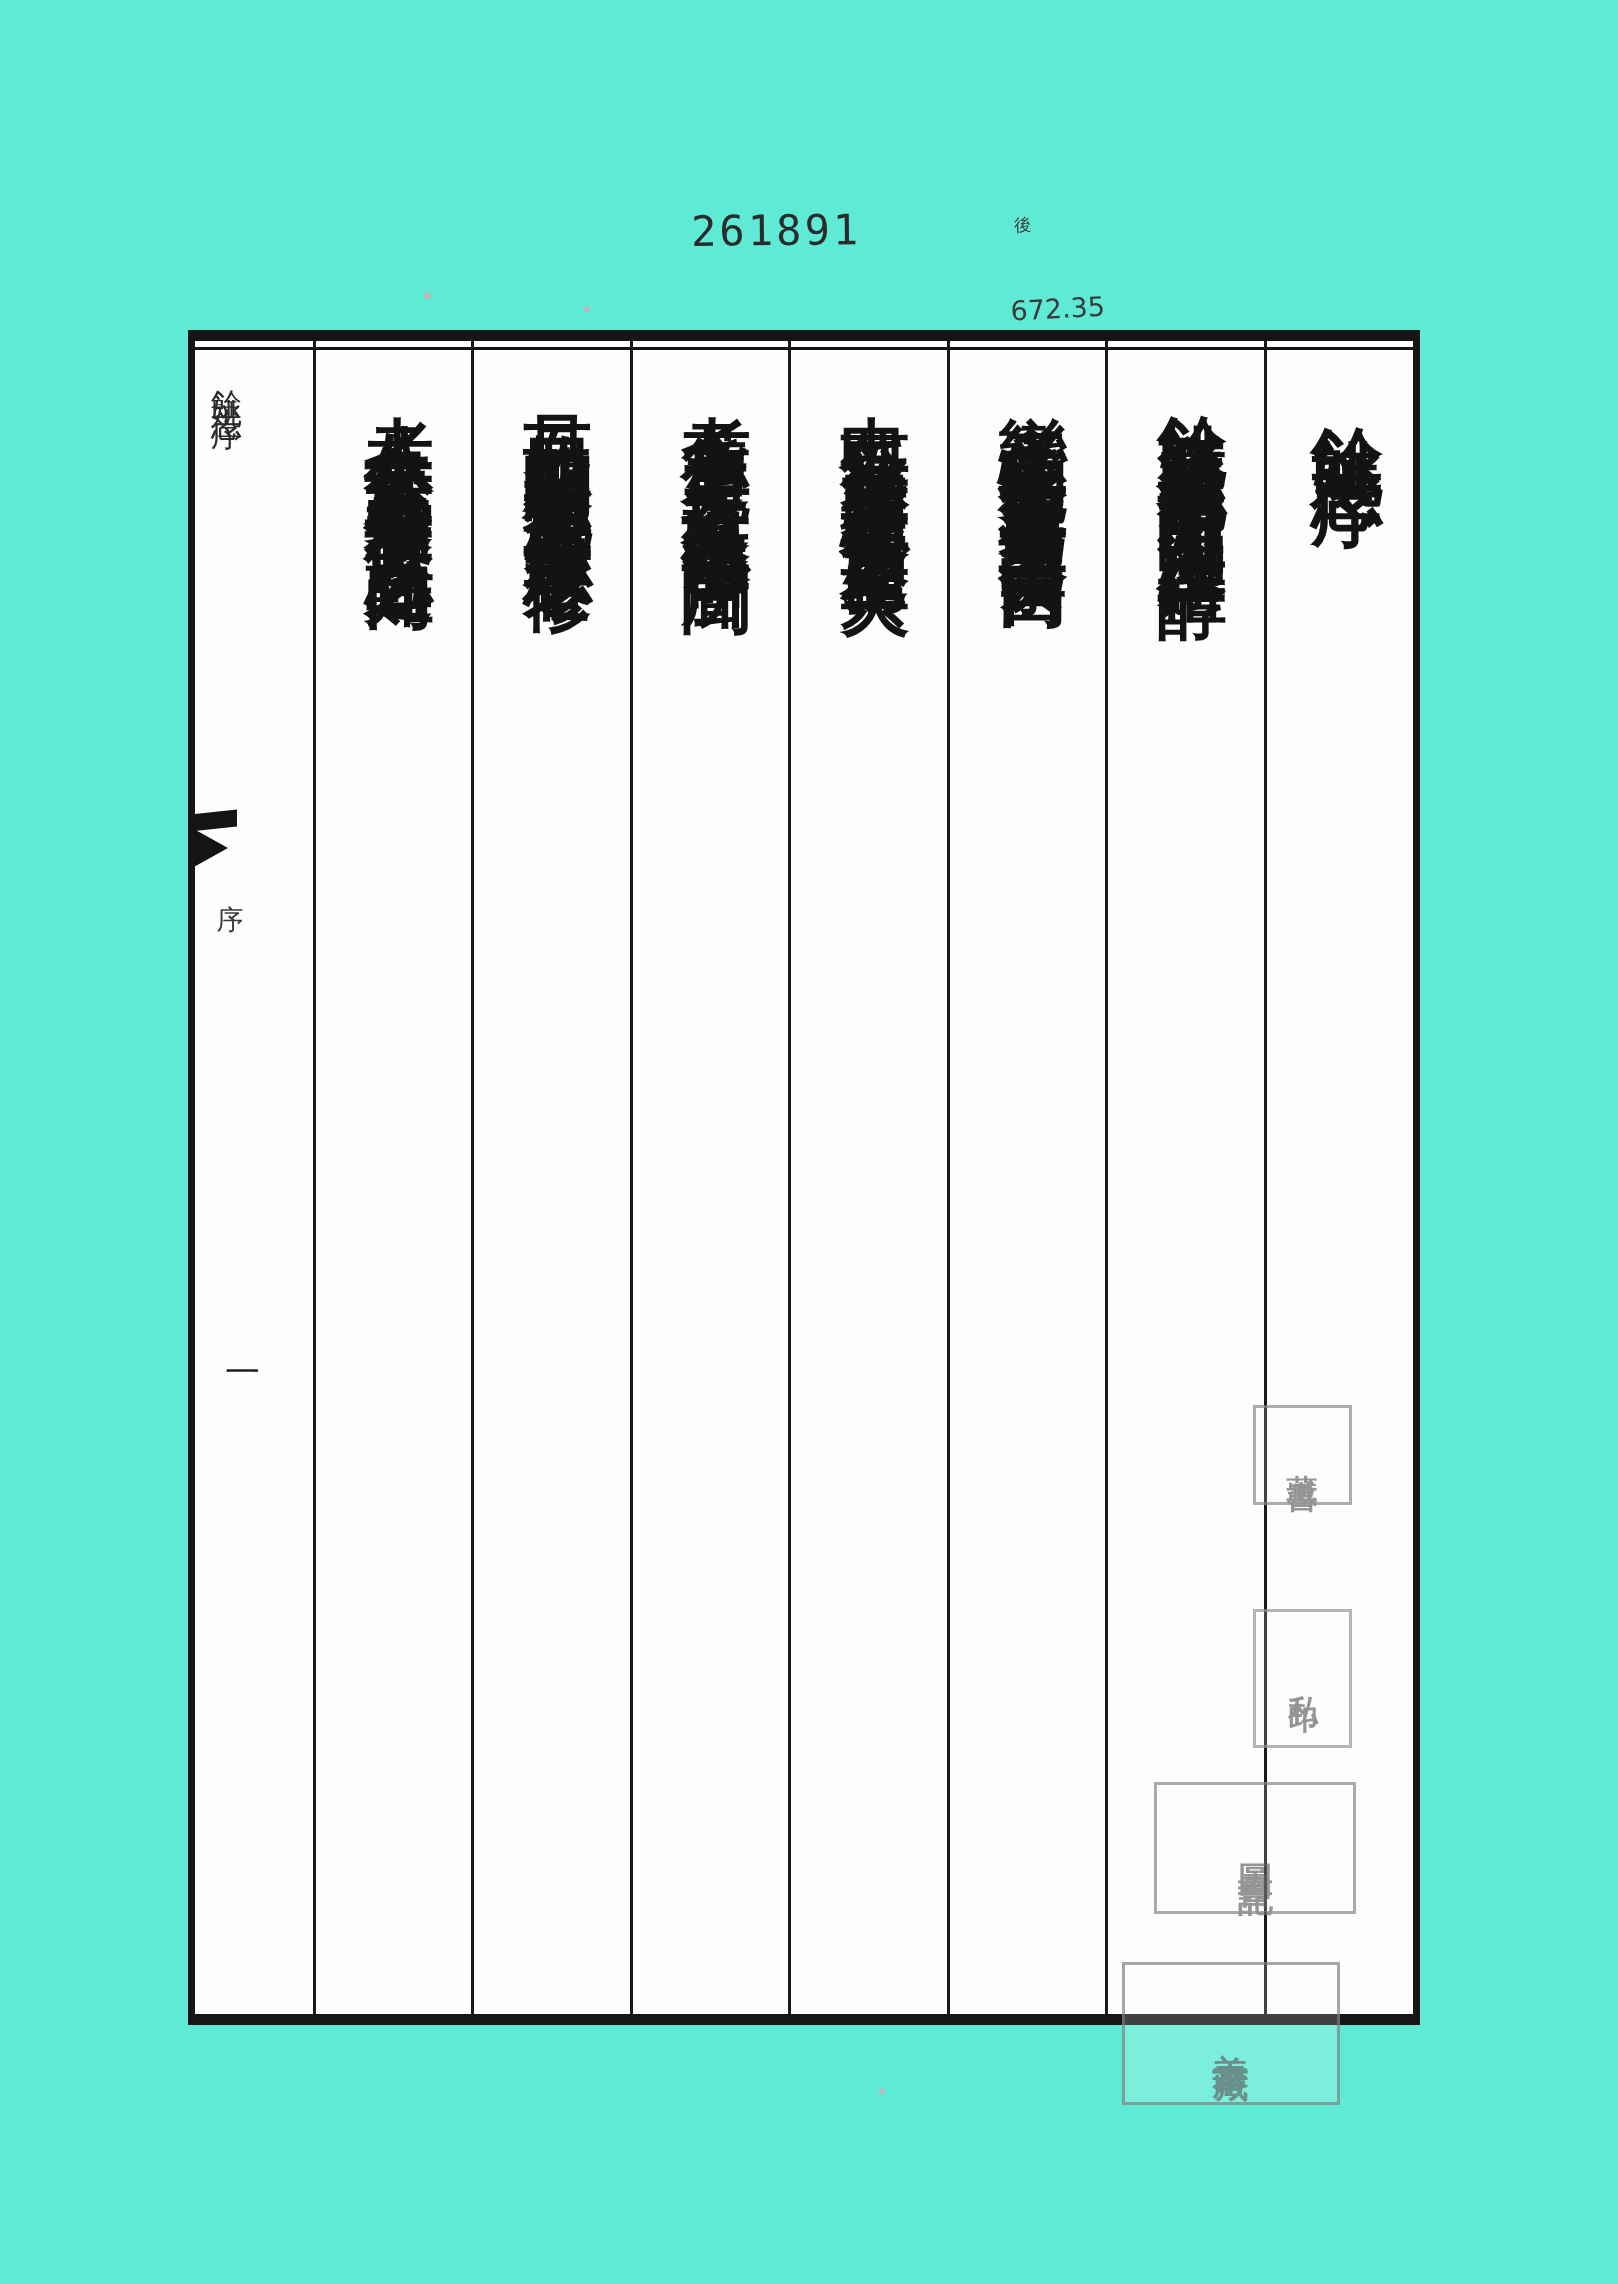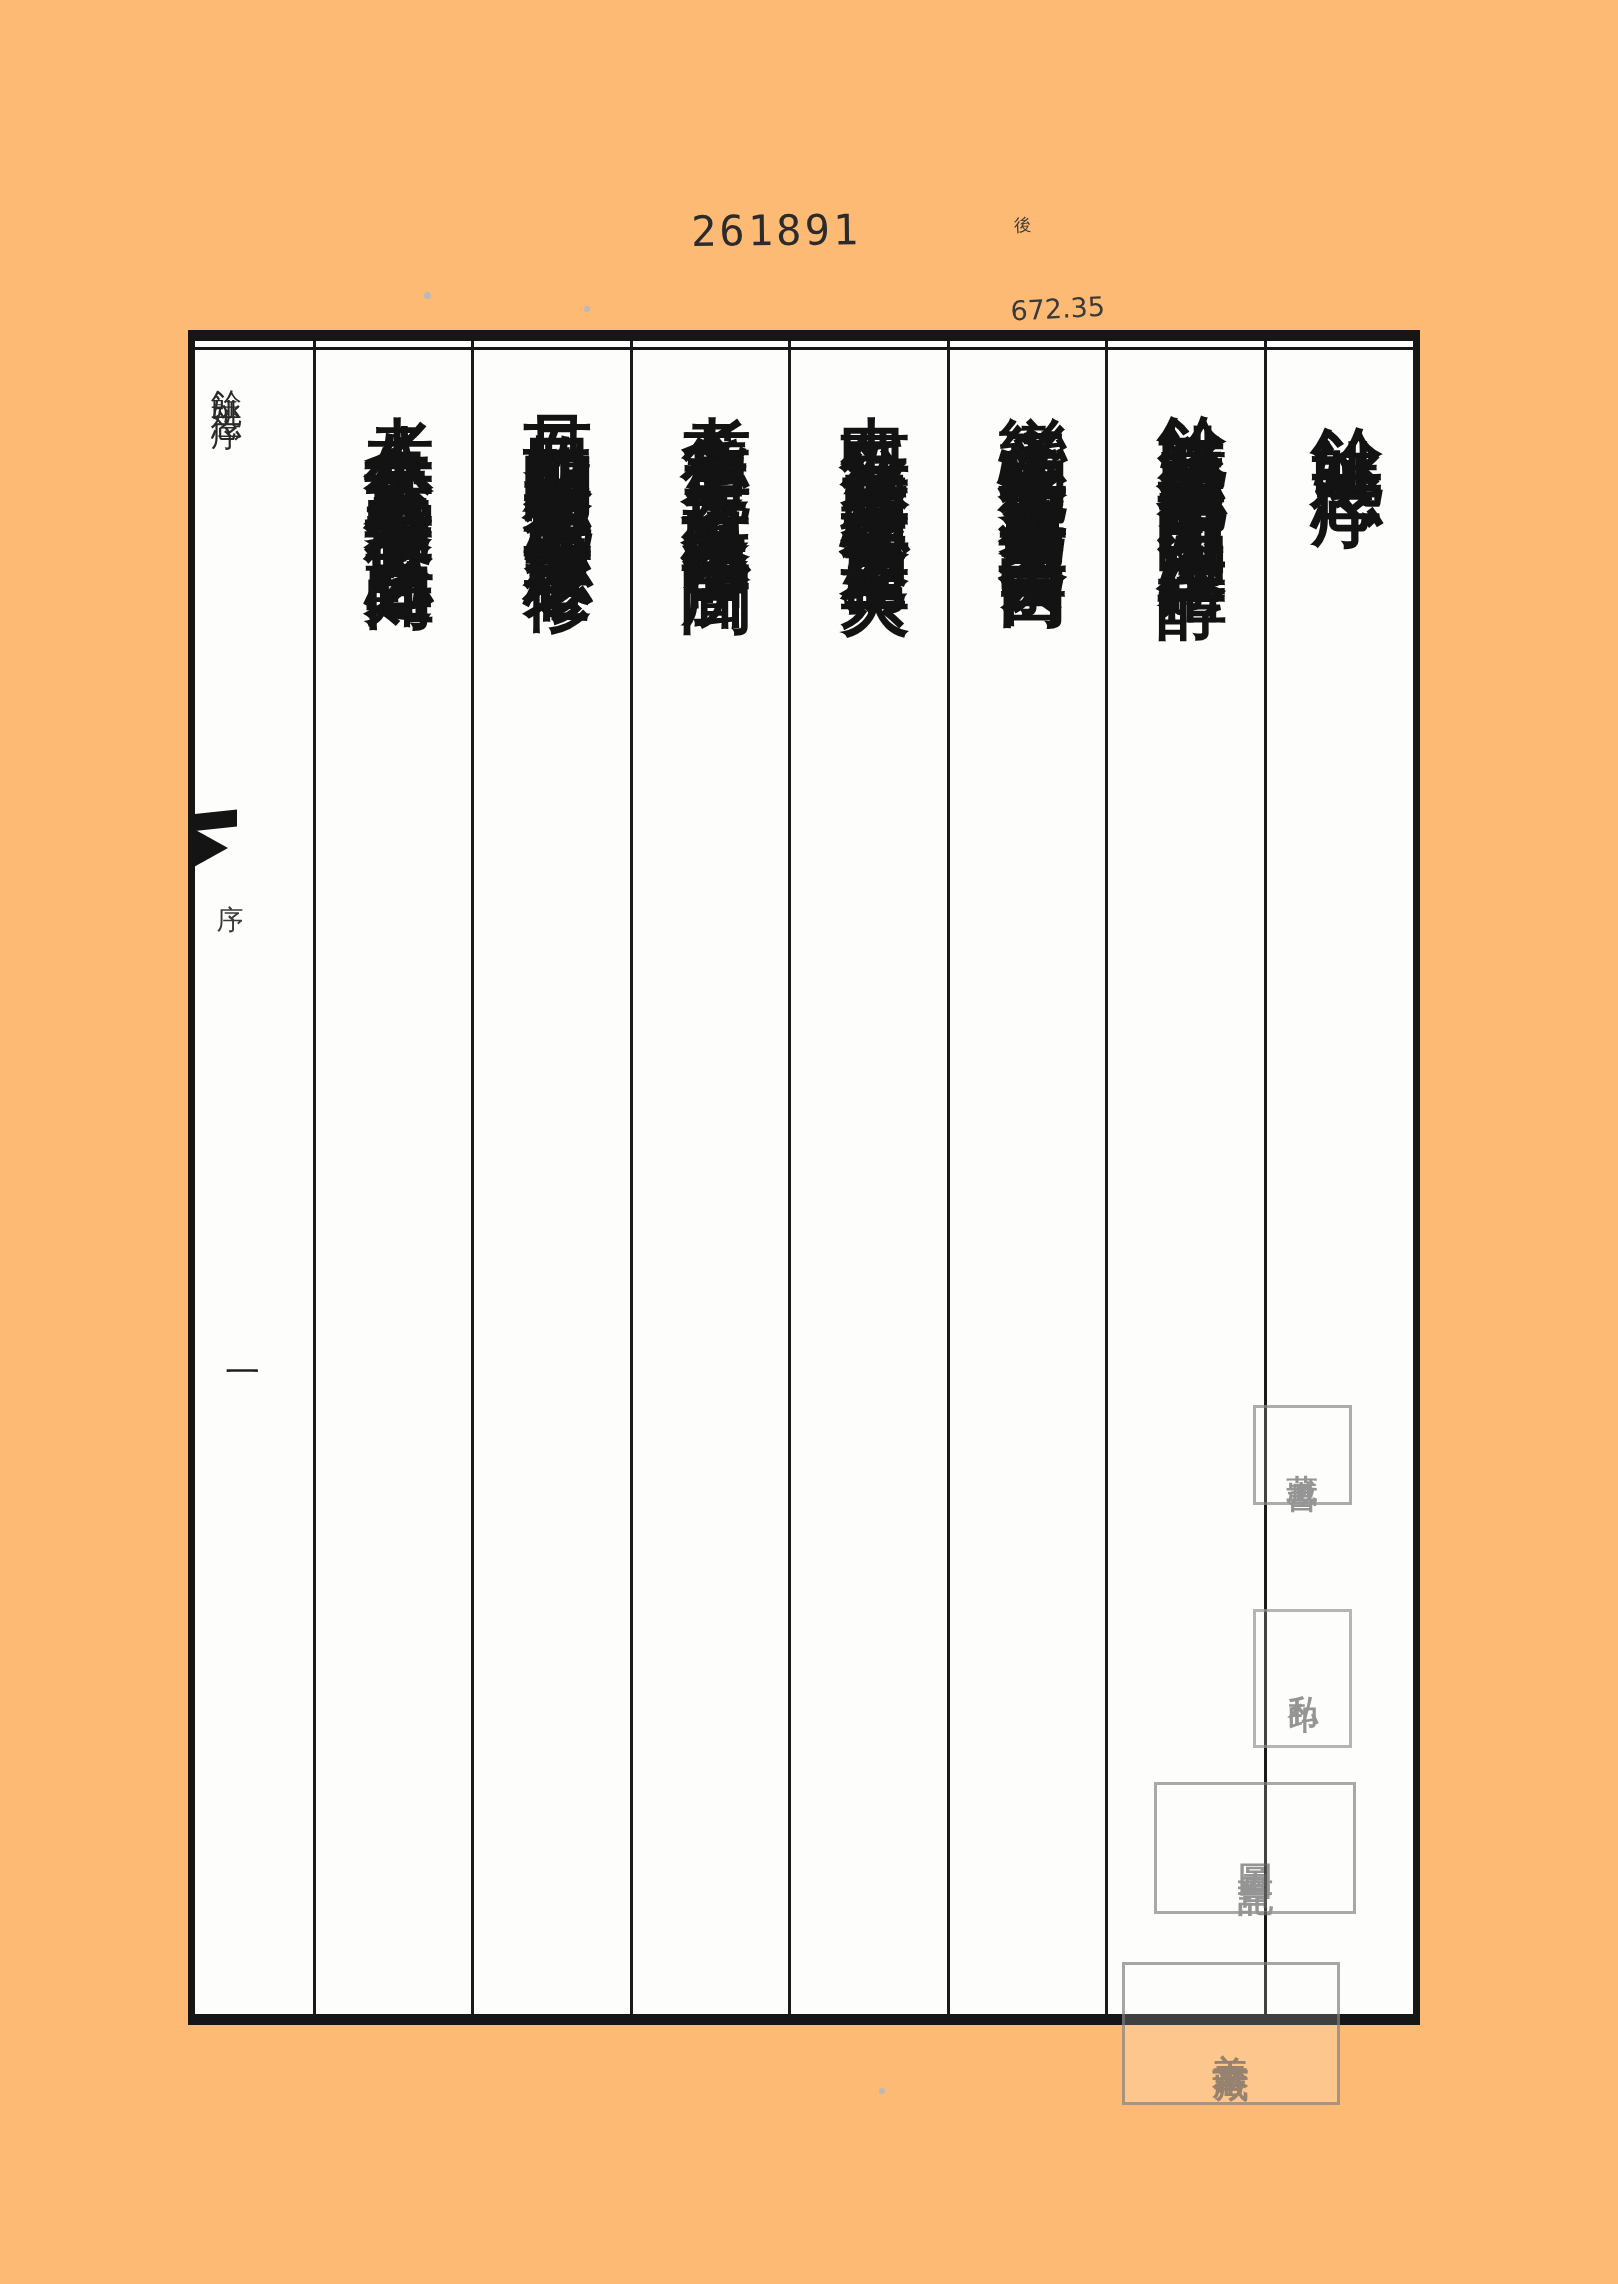--- a/index.html
+++ b/index.html
@@ -14,21 +14,21 @@
     font-family: "DejaVu Serif", serif;
     overflow: hidden;
   }
 
   
   #page {
     position: absolute;
     left: 0; top: 0;
     width: 1618px;
     height: 2284px;
-    background: #fdba74;
+    background: #5eead4;
   }
 
   
   #accession {
     position: absolute;
     left: 691px;
     top: 206px;
     font-family: "DejaVu Sans Mono", monospace;
     font-size: 42px;
     letter-spacing: 3.1px;

